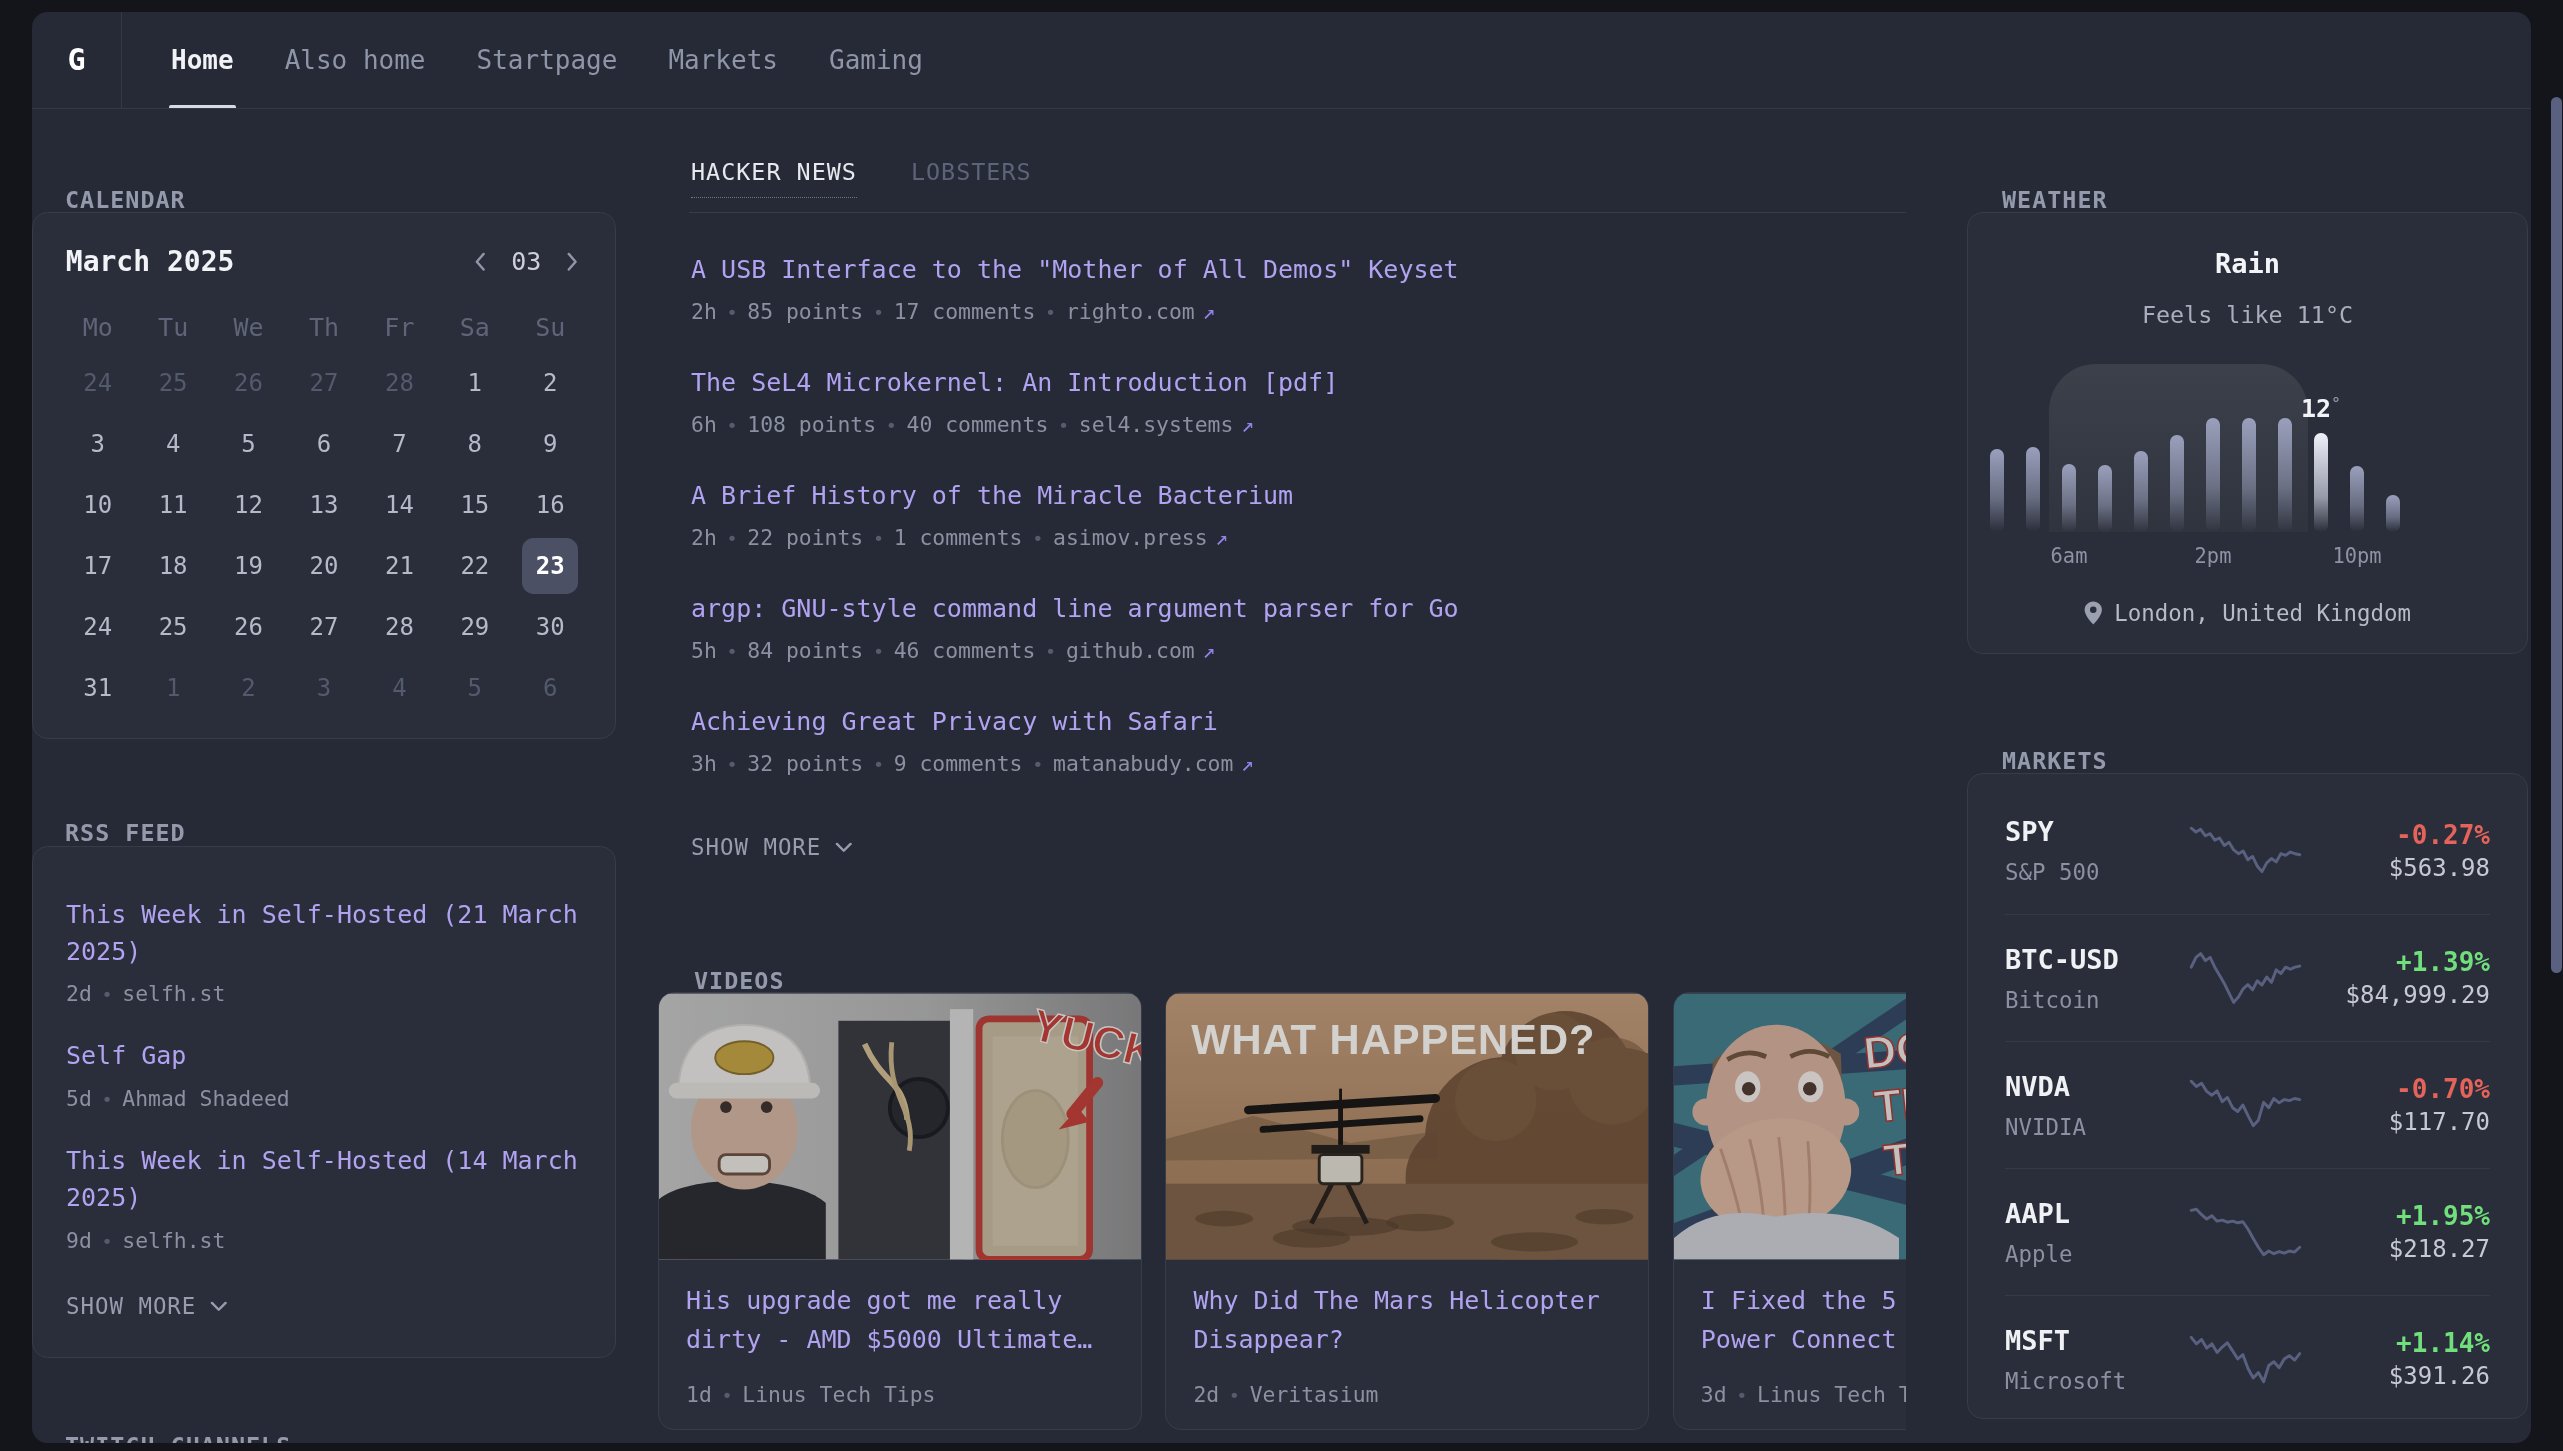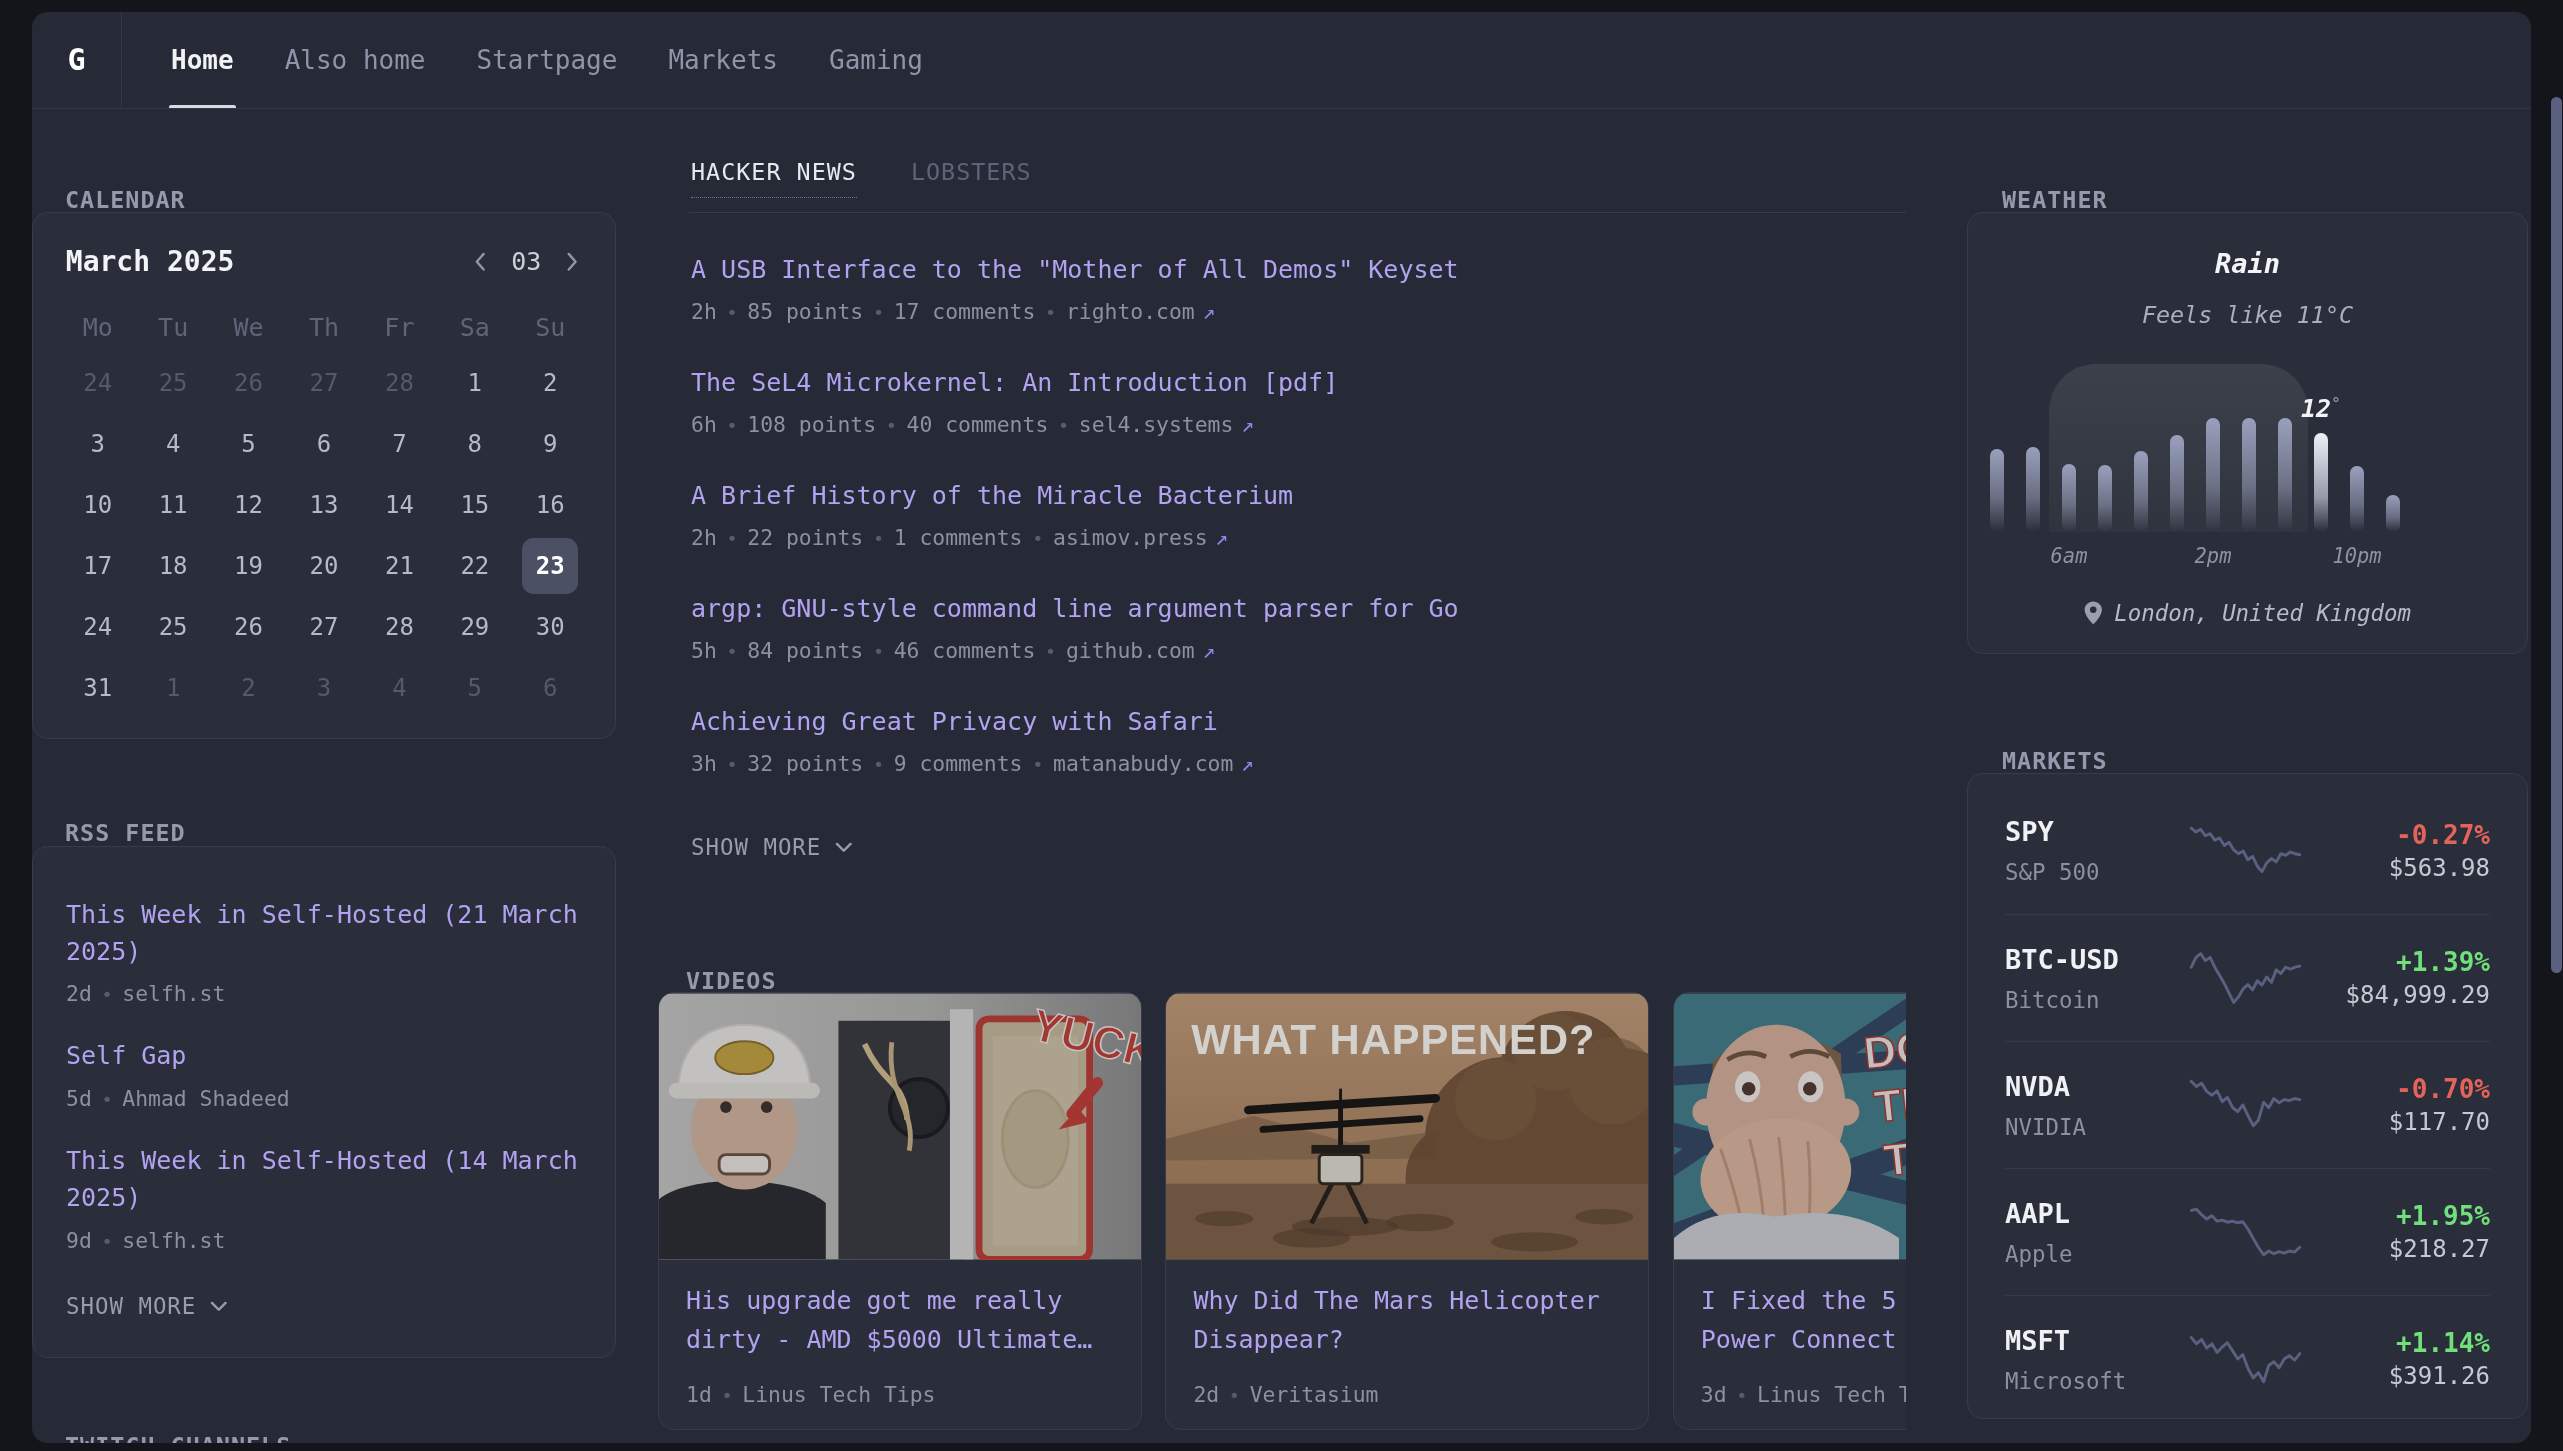--- a/index.html
+++ b/index.html
@@ -57,34 +57,34 @@
   .hn-tab { font-size:23.4px; letter-spacing:1px; color:#5d6378; cursor:pointer; }
   .hn-tab.active { color:#e7e9ef; border-bottom:1.9px dotted #70758a; padding-bottom:11.7px; }
   .center-divider { position:absolute; left:31px; right:0; top:103px; height:1px; background:#383c49; }
   .news-list { position:absolute; left:33px; top:146px; right:9.7px; }
   .news-item { height:113px; }
   .news-title { display:block; font-size:25px; color:#b1a3f1; cursor:pointer; text-decoration:none; }
   .news-item .meta { margin-top:15.6px; }
   .domain-link { cursor:pointer; }
   .arrow { color:#9583ec; margin-left:7.8px; }
   .news-show-more { position:absolute; left:33px; top:716px; }
-  .videos-heading { left:28px; top:839px; }
+  .videos-heading { left:36px; top:839px; }
 
   
   .videos-row { position:absolute; left:0; top:883px; width:1248px; height:440px; display:flex; gap:23.4px; overflow:hidden; }
   .video-card { flex:0 0 484px; height:438px; background:#2a2e3a; border:1px solid #383c49;
                 border-radius:15.6px; overflow:hidden; }
   .thumb { display:block; width:482px; height:267px; cursor:pointer; }
   .video-body { padding:21.4px 27px; }
   .video-title { font-size:25px; line-height:39px; color:#b1a3f1; cursor:pointer; text-decoration:none; display:block; }
   .video-title .tline { display:block; white-space:nowrap; }
   .video-body .meta { margin-top:23.4px; }
 
   
-  .weather-card { left:0; top:103px; width:561px; height:442px;font-style:italic; }
+  .weather-card { left:0; top:103px; width:561px; height:442px; }
   .w-cond { position:absolute; top:35px; width:100%; text-align:center; font-size:27px; font-weight:bold; color:#f3f4f7; }
   .w-feels { position:absolute; top:88px; width:100%; text-align:center; font-size:23.4px; color:#a9aebd; }
   .w-chart { position:absolute; left:0; top:146px; width:100%; height:173px; }
   .daylight { position:absolute; left:81px; top:5.8px; width:259px; bottom:0;
               background:linear-gradient(180deg, rgba(225,227,213,0.10), rgba(225,227,213,0.03));
               border-radius:47px 47px 0 0; }
   .bar { position:absolute; bottom:0; width:13.6px; border-radius:6.8px;
          background:linear-gradient(180deg,#9aa0bc 0%, rgba(154,160,188,0.55) 60%, rgba(154,160,188,0) 100%); }
   .bar.hl { background:linear-gradient(180deg,#eef0f9 0%, rgba(222,226,242,0.6) 65%, rgba(222,226,242,0) 100%); }
   .temp-label { position:absolute; transform:translateX(-50%); font-size:25px; font-weight:bold;

